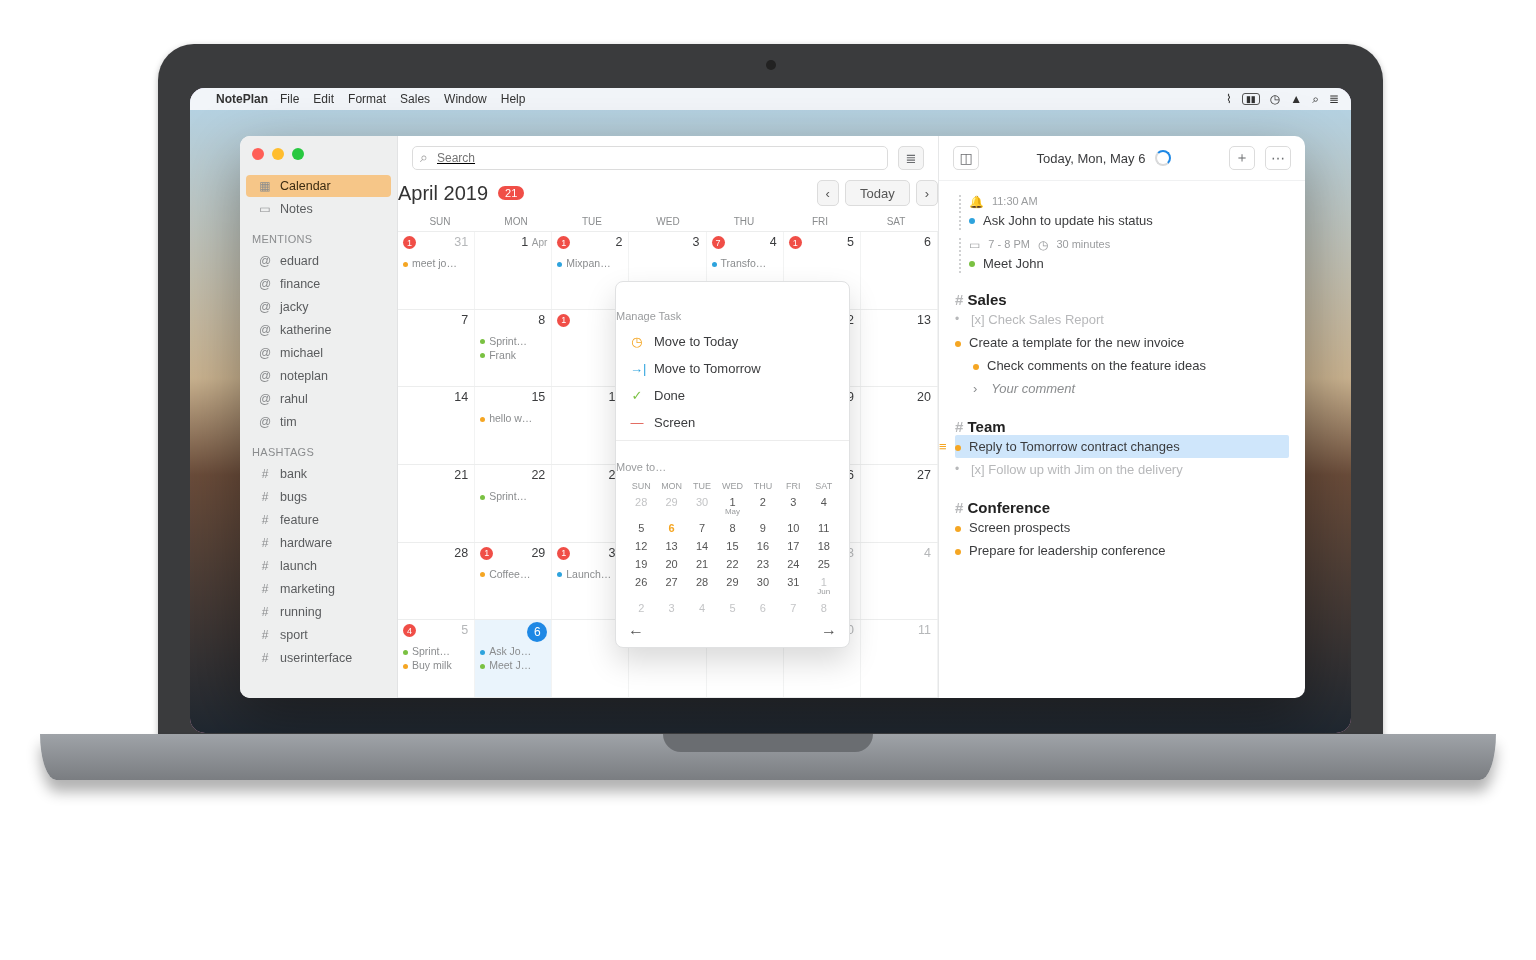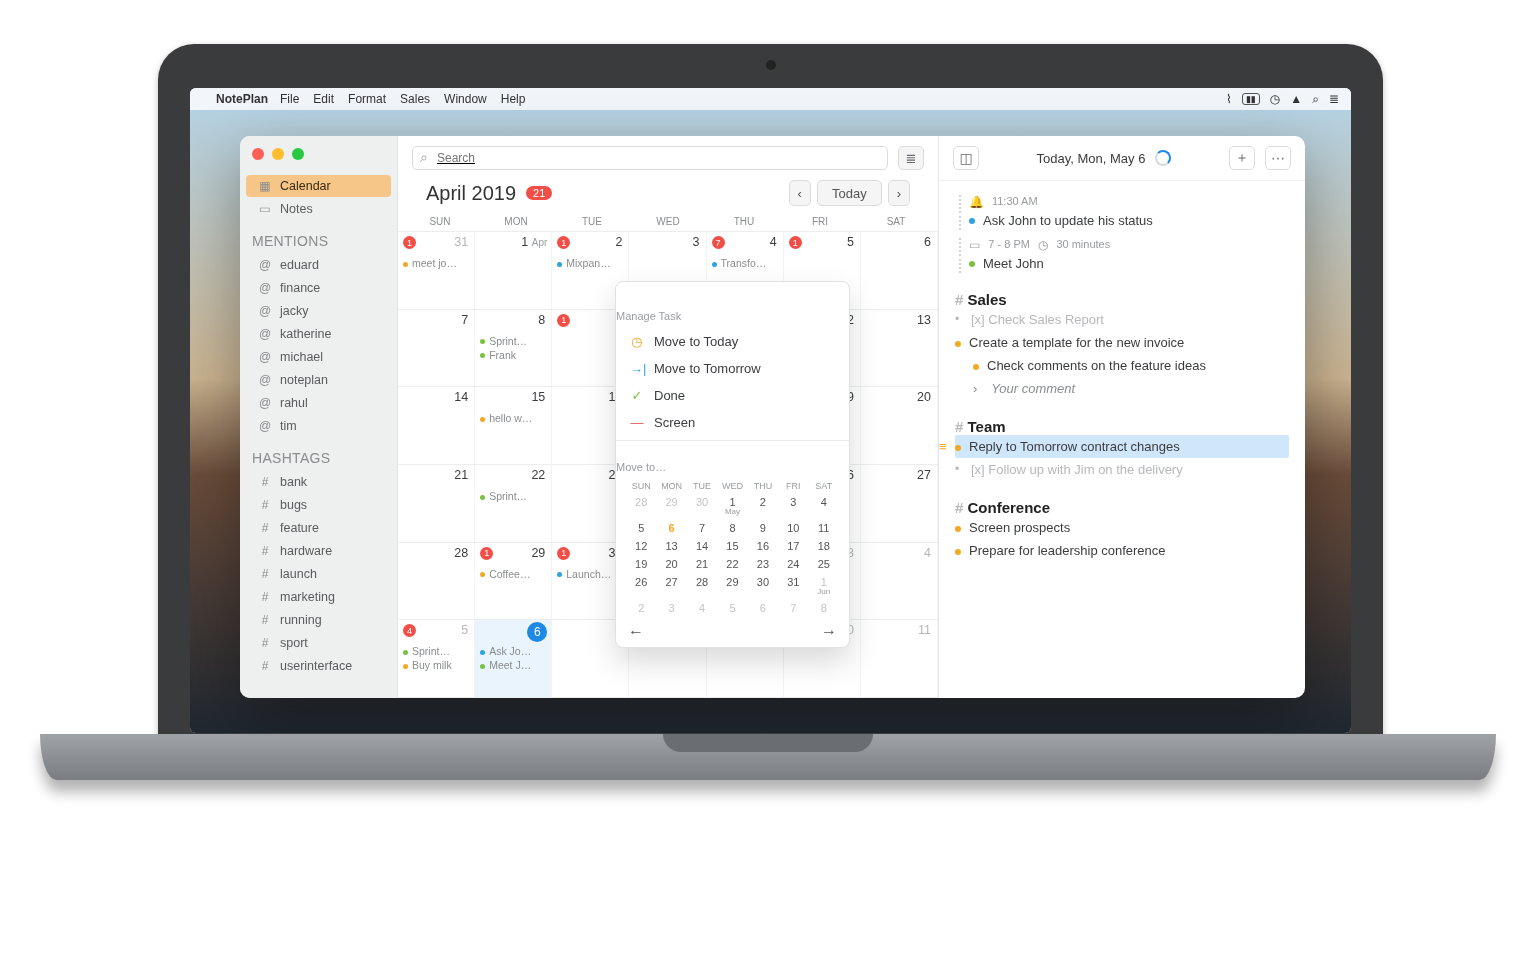--- a/index.html
+++ b/index.html
@@ -2,21 +2,21 @@
 <html><head>
 <meta charset="utf-8">
 <style>
 * { box-sizing: border-box; margin: 0; padding: 0; font-family: -apple-system, "Helvetica Neue", Arial, sans-serif; }
 html,body { width:1536px; height:960px; background:#fff; }
 .stage { position:relative; width:1536px; height:960px; background:#fff; }
 
 
 .lid { position:absolute; left:158px; top:44px; width:1225px; height:712px; background:#3a3b3d; border-radius:36px 36px 6px 6px; box-shadow:0 2px 6px rgba(0,0,0,0.25); }
 .lid-cam { position:absolute; left:50%; top:16px; width:10px; height:10px; margin-left:-5px; background:#222; border-radius:50%; }
-.screen-out { position:absolute; left:190px; top:88px; width:1161px; height:645px; background:#f9a8d4; border-radius:6px; overflow:hidden; }
+.screen-out { position:absolute; left:190px; top:88px; width:1161px; height:645px; background:#f9a8d4; border-radius:15px; overflow:hidden; }
 .screen { position:absolute; left:0; top:0; width:1161px; height:645px;
   background:linear-gradient(180deg,#b3d4e8 0%, #c9b28f 45%, #6a4c3a 60%, #1f2730 100%); }
 .base { position:absolute; top:734px; left:40px; width:1456px; height:46px; background:linear-gradient(180deg,#9fa3a8,#7a7d81); border-radius:0 0 28px 28px/0 0 80px 80px; box-shadow:0 12px 14px rgba(0,0,0,0.3); }
 .base-notch { position:absolute; top:734px; left:50%; width:210px; height:18px; margin-left:-105px; background:#6a6d71; border-radius:0 0 18px 18px; }
 
 
 .menubar { position:absolute; left:0; top:0; height:22px; width:100%; background:rgba(245,247,250,0.95); display:flex; align-items:center; padding:0 12px; font-size:12px; color:#333; }
 .menubar .appname { font-weight:600; margin-right:12px; }
 .menubar span.mitem { margin-right:14px; cursor:default; }
 .menubar .apple { margin-right:14px; font-size:14px; }
@@ -29,32 +29,32 @@
 
 
 .traffic { position:absolute; left:12px; top:12px; display:flex; gap:8px; }
 .tl { width:12px; height:12px; border-radius:50%; }
 .tl.red{background:#ff5f57;} .tl.yel{background:#ffbd2e;} .tl.grn{background:#28c840;}
 
 
 .sidebar { width:158px; flex:0 0 158px; background:#eeefef; border-right:1px solid #e2e3e4; padding-top:38px; font-size:12.5px; color:#5a5c5e; overflow:hidden; }
 .side-item { display:flex; align-items:center; gap:8px; padding:4px 12px; margin:1px 6px; border-radius:4px; }
 .side-item.sel { background:#f6c688; color:#3b2b11; }
-.side-section { padding:12px 12px 4px; font-size:14px; color:#8a8c8e; letter-spacing:0.3px; }
+.side-section { padding:12px 12px 4px; font-size:11px; color:#8a8c8e; letter-spacing:0.3px; }
 .side-glyph { width:14px; color:#8a8c8e; text-align:center; font-size:12px; }
 
 
 .mainc { flex:1; display:flex; flex-direction:column; border-right:1px solid #e6e7e8; min-width:0; }
 .mhead { display:flex; align-items:center; padding:10px 14px 0; gap:10px; }
 .searchwrap { flex:1; position:relative; }
 .searchwrap input { width:100%; height:24px; border:1px solid #dcdcdc; border-radius:5px; padding:0 8px 0 24px; font-size:12px; background:#fff;text-decoration:underline; }
 .searchwrap::before { content:"⌕"; position:absolute; left:8px; top:3px; color:#a0a0a0; font-size:14px; }
 .burger { width:26px; height:24px; border:1px solid #dcdcdc; border-radius:5px; display:flex; align-items:center; justify-content:center; color:#6b6d70; font-size:13px; background:#f5f5f5; }
 
-.monthrow { display:flex; align-items:center; padding:10px 28px 6px; }
+.monthrow { display:flex; align-items:center; padding:10px 0 6px; }
 .monthlbl { font-size:20px; font-weight:400; color:#333; }
 .badge21 { margin-left:10px; background:#f04e47; color:#fff; font-size:11px; border-radius:10px; padding:1px 7px; }
 .monthrow .grow{flex:1;}
 .navbtn { height:26px; border:1px solid #dcdcdc; background:#f5f5f5; border-radius:5px; display:flex; align-items:center; justify-content:center; color:#555; font-size:13px; padding:0 8px; margin-left:6px; }
 
 .cal { flex:1; display:flex; flex-direction:column; }
 .dowrow { display:grid; grid-template-columns:repeat(7,1fr); padding:0 4px; }
 .dow { text-align:center; font-size:10px; color:#8a8c8e; padding:4px 0; }
 .gridwrap { flex:1; display:grid; grid-template-rows:repeat(6,1fr); border-top:1px solid #eceded; }
 .wk { display:grid; grid-template-columns:repeat(7,1fr); border-bottom:1px solid #eceded; min-height:0; }

